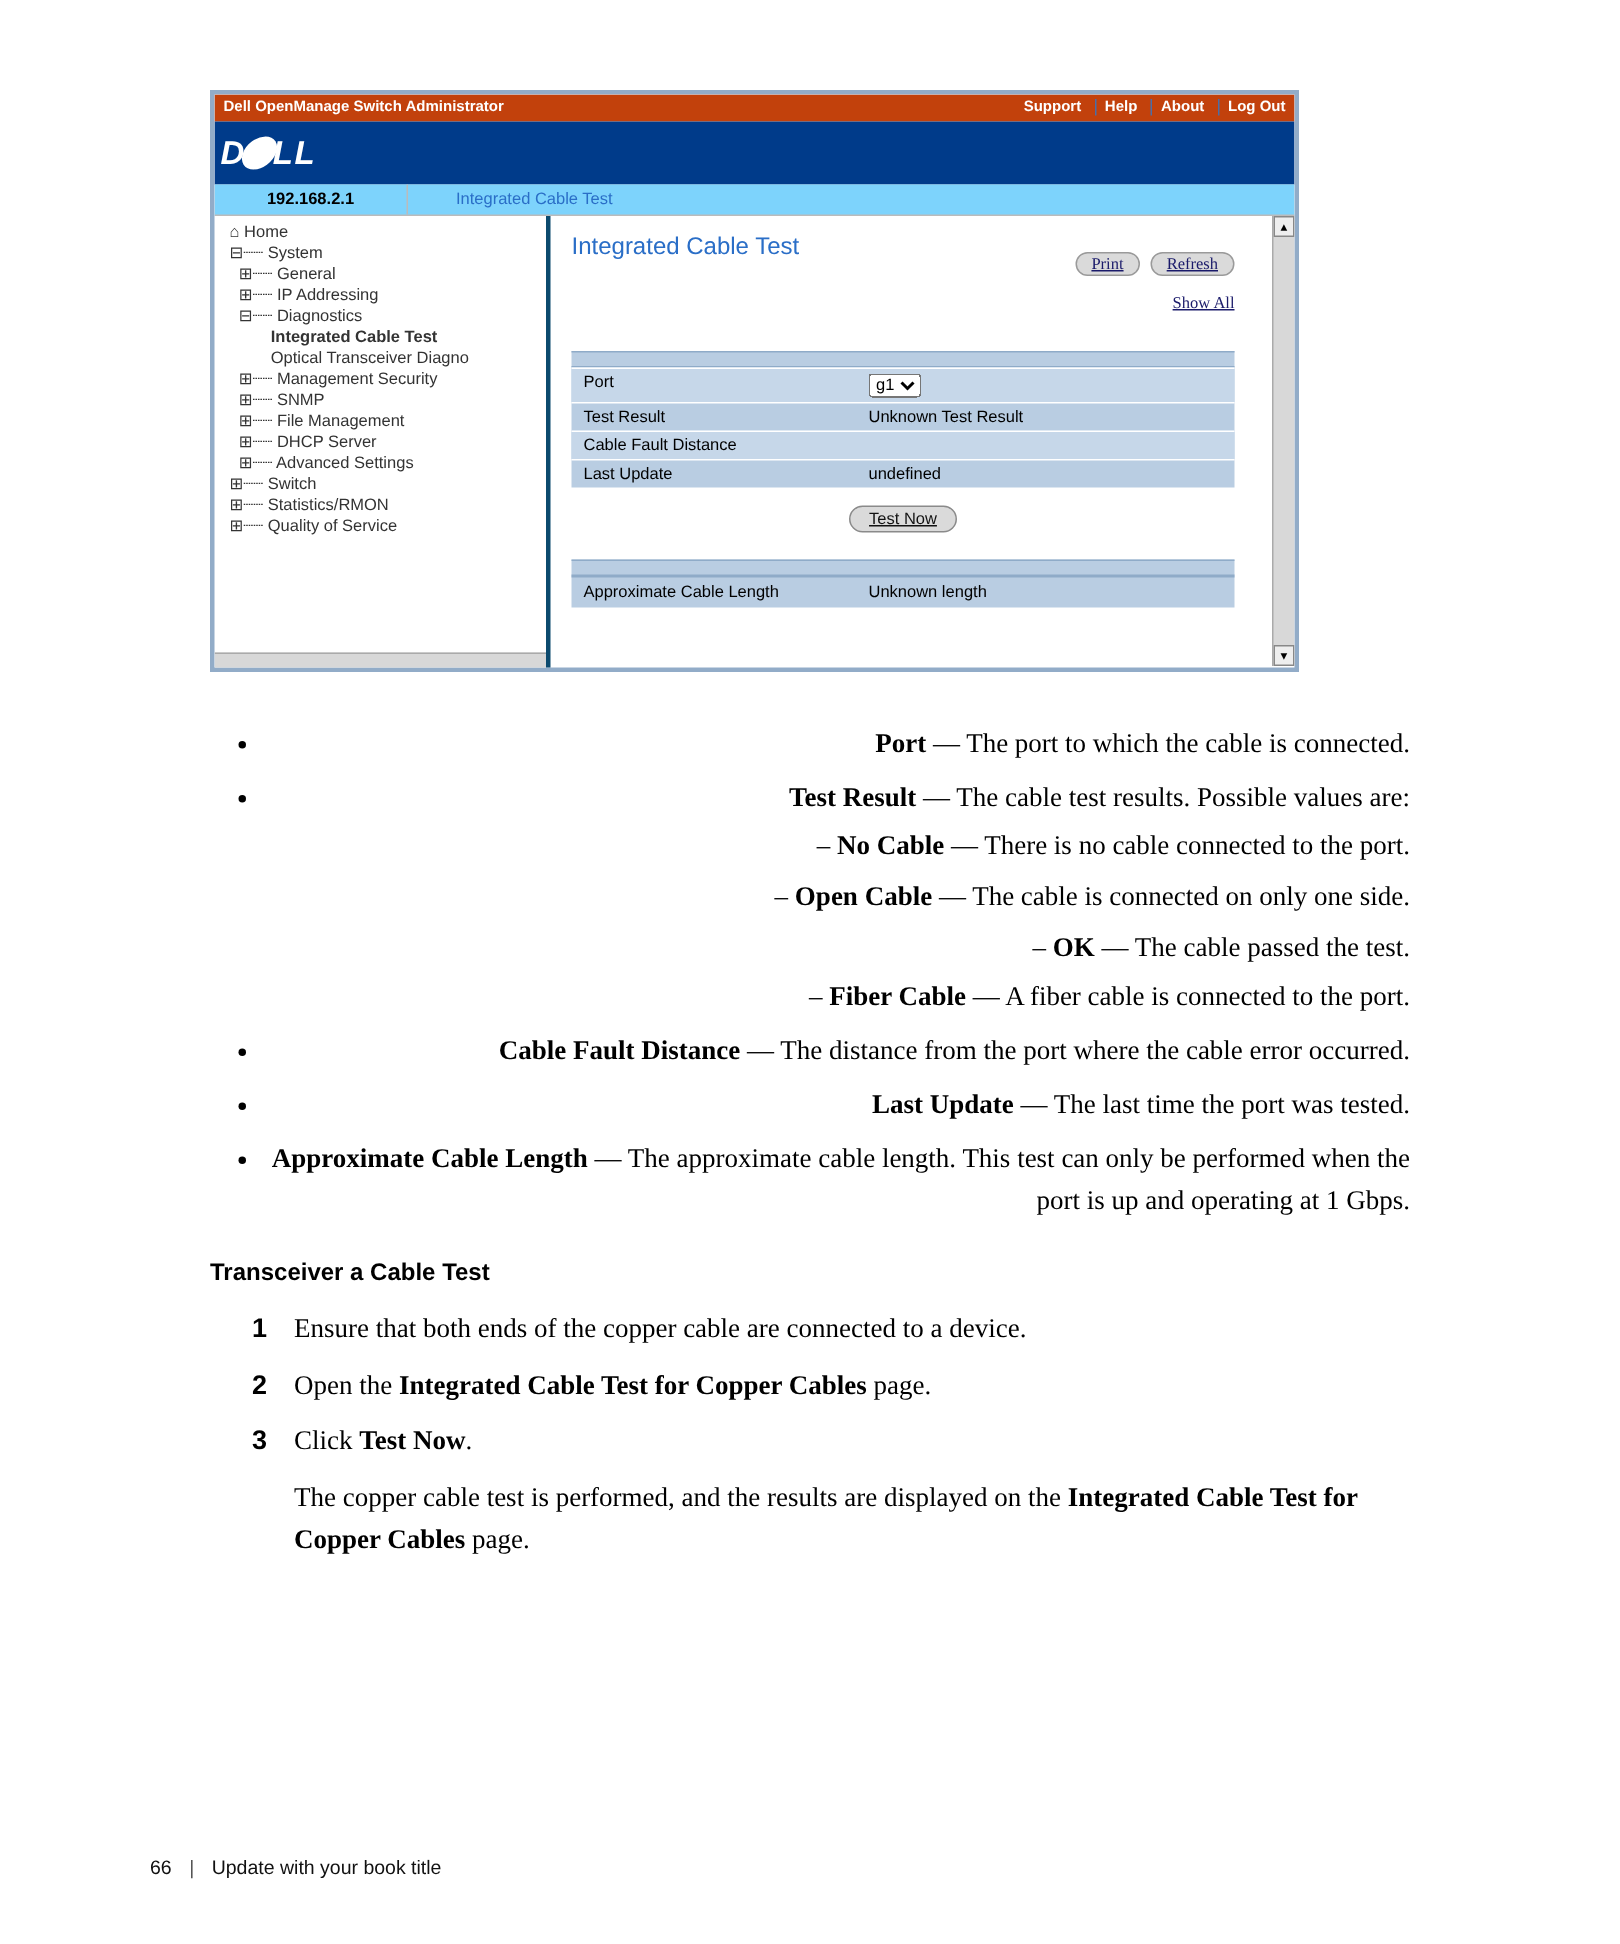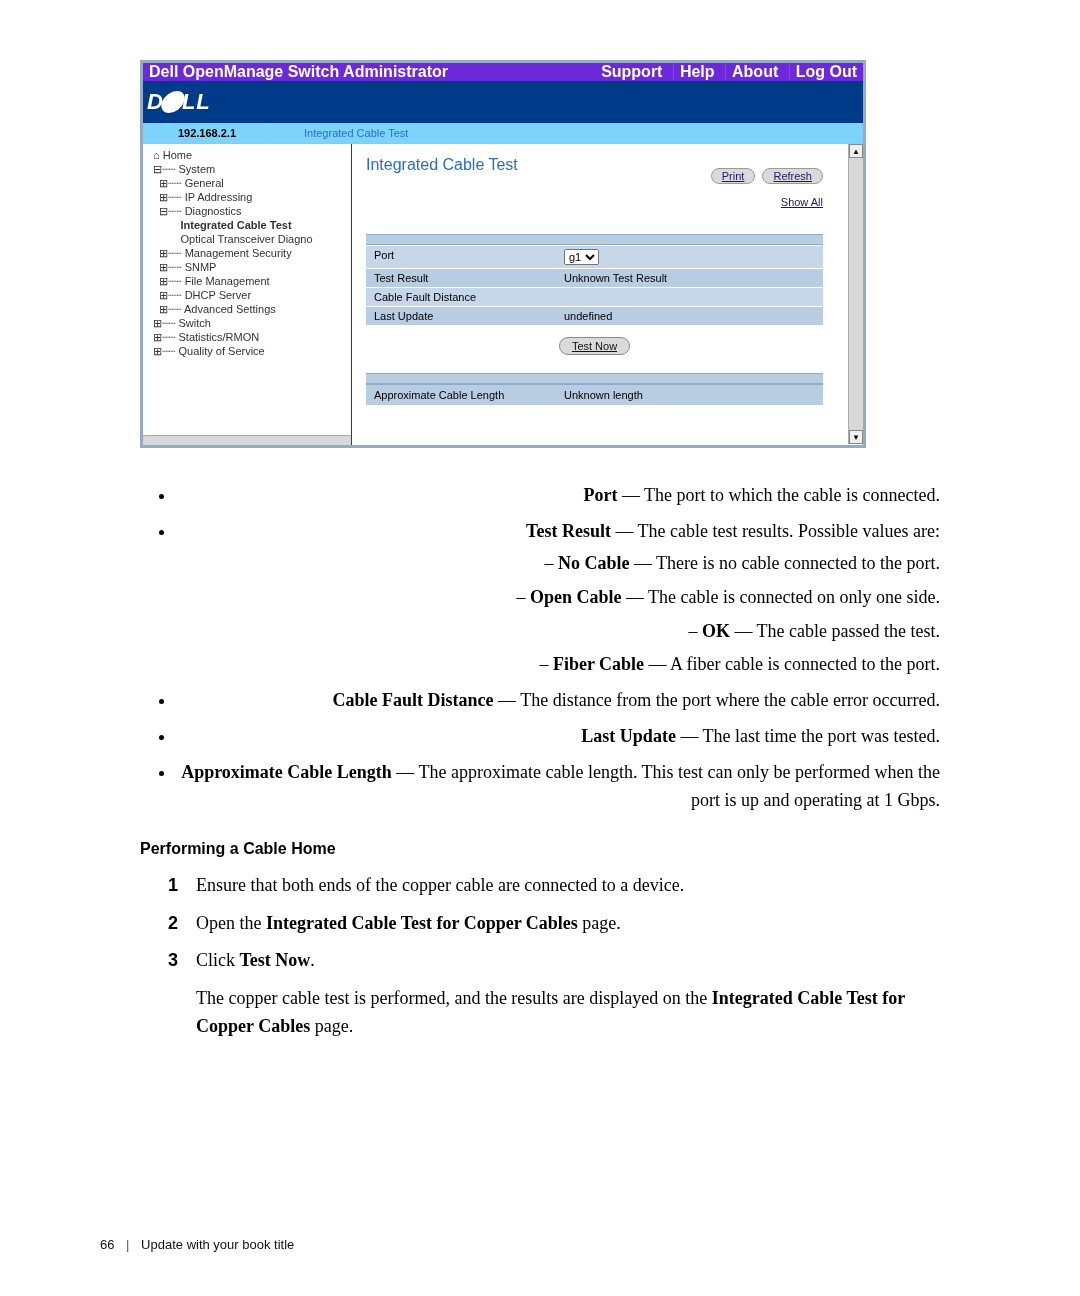--- a/index.html
+++ b/index.html
@@ -1,39 +1,39 @@
 <!DOCTYPE html>
 <html><head>
 <meta charset="utf-8">
 <style>
   html,body{margin:0;padding:0;background:#fff;font-family:"Times New Roman",Times,serif;color:#000;}
   .page{width:1080px;height:1296px;box-sizing:border-box;padding:60px 100px 40px 100px;position:relative;}
   .caption{font-family:Arial,Helvetica,sans-serif;font-weight:bold;font-size:15px;margin:70px 0 22px 40px;}
   
   .shot{width:720px;height:382px;margin-left:40px;border:3px solid #92acc8;font-family:Arial,Helvetica,sans-serif;font-size:11px;position:relative;overflow:hidden;}
-  .titlebar{background:#6d28d9;color:#fff;height:18px;line-height:18px;padding:0 6px;font-weight:bold;font-size:16px;display:flex;justify-content:space-between;}
+  .titlebar{background:#c2410c;color:#fff;height:18px;line-height:18px;padding:0 6px;font-weight:bold;font-size:10px;display:flex;justify-content:space-between;}
   .titlebar .links span{margin-left:6px;border-left:1px solid #4a6ea8;padding-left:6px;}
   .titlebar .links span:first-child{border:none;padding-left:0;}
   .logoBar{background:#003b8a;height:42px;display:flex;align-items:center;padding-left:4px;}
   .logo{color:#fff;font-weight:bold;font-size:22px;font-style:italic;letter-spacing:1px;display:flex;align-items:center;}
   .logo .slash{display:inline-block;width:22px;height:22px;background:#fff;border-radius:50%;transform:skewX(-20deg);margin:0 -2px;}
   .crumbRow{display:flex;background:#7dd3fc;border-bottom:1px solid #bbb;gap:24px;}
   .ip{width:128px;border-right:1px solid #bbb;text-align:center;font-weight:bold;color:#000;padding:4px 0;}
   .crumb{color:#2a6ec7;padding:4px 8px;}
   .body{display:flex;height:300px;position:relative;}
-  .tree{width:192px;height:298px;overflow:hidden;border-right:1px solid #0c4a6e;padding:4px 6px 4px 10px;color:#333;position:relative;}
+  .tree{width:192px;height:298px;overflow:hidden;border-right:3px solid #0c4a6e;padding:4px 19px 4px 10px;color:#333;position:relative;}
   .tree div{white-space:pre;font-size:11px;line-height:14px;}
   .tree .sel{font-weight:bold;}
   .tree .hscroll{position:absolute;left:0;right:0;bottom:0;height:14px;background:#d8d8d8;border-top:1px solid #aaa;}
   .main{flex:1;position:relative;padding:12px 40px 0 14px;}
   .vscroll{position:absolute;right:0;top:0;bottom:0;width:14px;background:#d8d8d8;border-left:1px solid #aaa;}
   .vscroll .ar{height:14px;background:#eee;border:1px solid #888;box-sizing:border-box;display:flex;align-items:center;justify-content:center;font-size:9px;}
   .vscroll .ar.b{position:absolute;bottom:0;left:0;right:0;}
   .mainTitle{color:#2a6ec7;font-size:16px;}
-  .btns{position:absolute;right:40px;top:24px;text-align:right;}
+  .btns{position:absolute;right:40px;top:24px;text-align:right;font-family:Liberation Serif, serif;}
   .pill{display:inline-block;background:#dadada;border:1px solid #9a9a9a;border-radius:10px;padding:1px 10px;font-size:11px;color:#1a1a6a;text-decoration:underline;margin-left:4px;}
   .link{font-size:11px;color:#1a1a6a;text-decoration:underline;}
   .band{margin-top:60px;}
   .bar{height:9px;background:#b9cde2;border-top:1px solid #8fabc8;border-bottom:1px solid #8fabc8;}
   .rows{background:#b9cde2;}
   .row{display:flex;border-top:1px solid #fff;padding:3px 8px;color:#000;}
   .row:nth-child(odd){background:#c6d7e9;}
   .row .k{width:190px;}
   .row select{font-size:11px;}
   .tn{text-align:center;margin:12px 0 18px;}
@@ -154,21 +154,21 @@
             <li><b>No Cable</b> — There is no cable connected to the port.</li>
             <li><b>Open Cable</b> — The cable is connected on only one side.</li>
             <li><b>OK</b> — The cable passed the test.</li>
             <li><b>Fiber Cable</b> — A fiber cable is connected to the port.</li>
           </ul></li>
         <li><b>Cable Fault Distance</b> — The distance from the port where the cable error occurred.</li>
         <li><b>Last Update</b> — The last time the port was tested.</li>
         <li><b>Approximate Cable Length</b> — The approximate cable length. This test can only be performed when the port is up and operating at 1 Gbps.</li>
       </ul>
 
-    <div class="secHead">Performing a Cable Home</div>
+    <div class="secHead">Transceiver a Cable Test</div>
     <div class="steps" id="steps">
         <div>
           <div class="n">1</div>
           <div class="t">Ensure that both ends of the copper cable are connected to a device.</div>
         </div>
         <div>
           <div class="n">2</div>
           <div class="t">Open the <b>Integrated Cable Test for Copper Cables</b> page.</div>
         </div>
         <div>

